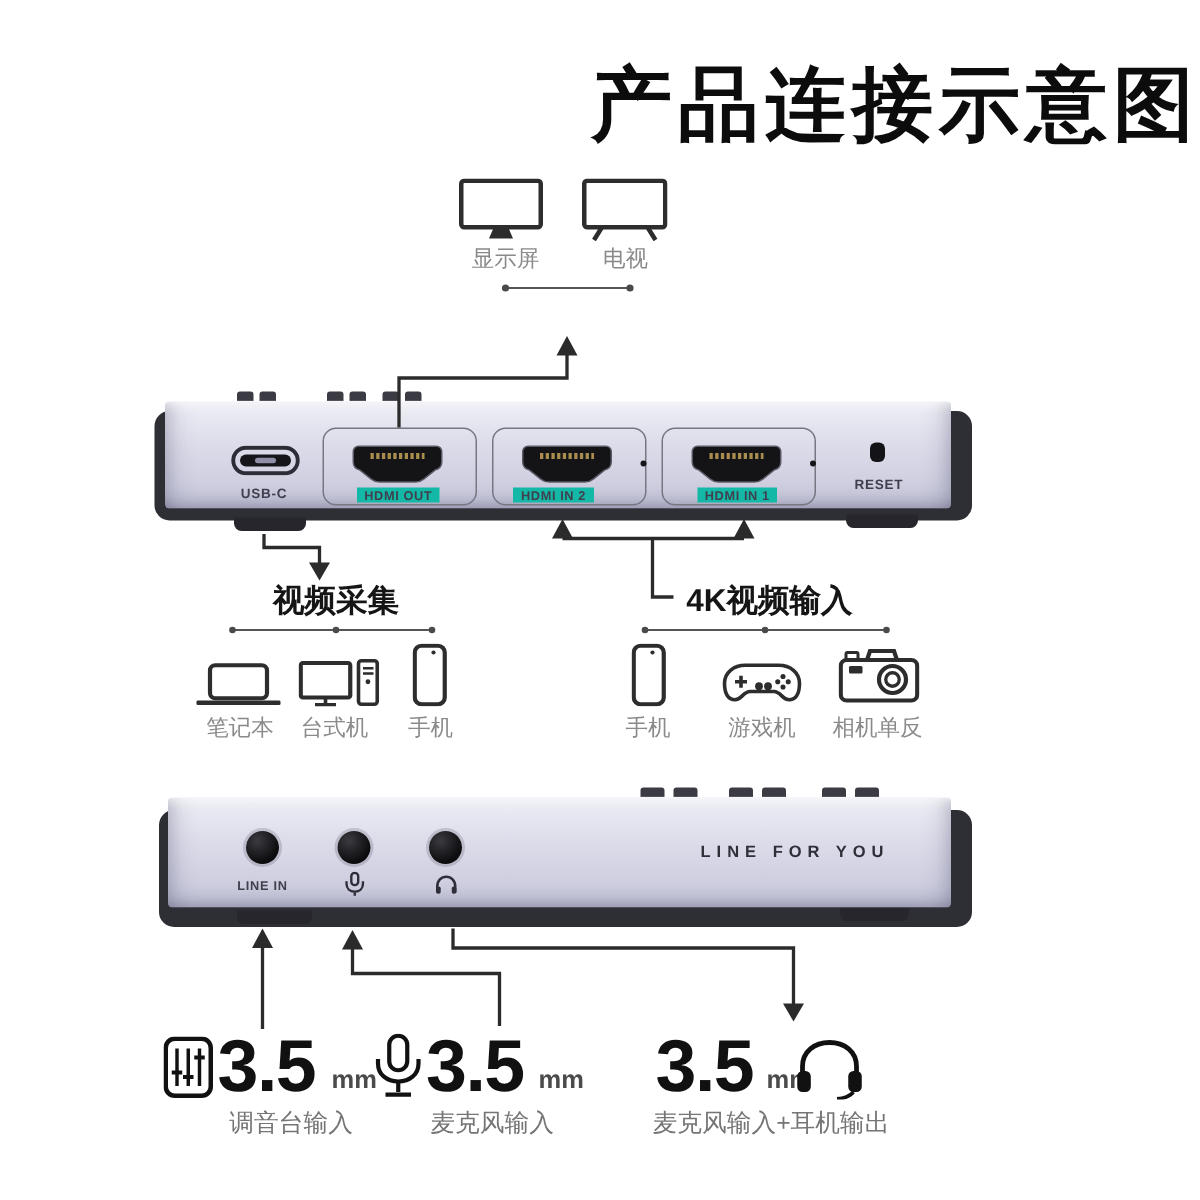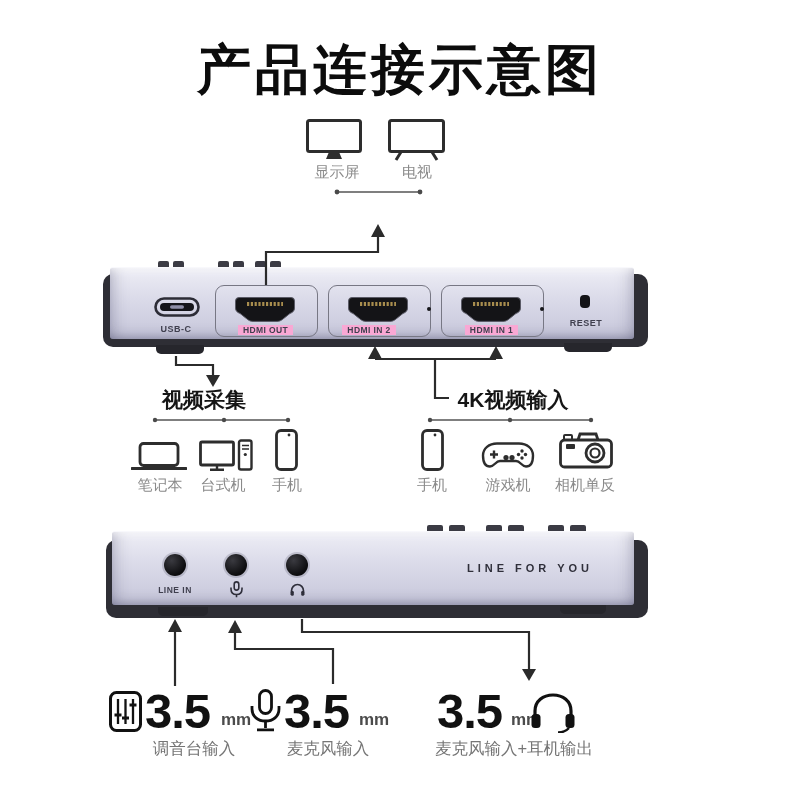--- a/index.html
+++ b/index.html
@@ -1,35 +1,35 @@
 <!DOCTYPE html>
 <html><head>
 <meta charset="utf-8">
 <style>
   html,body{margin:0;padding:0;background:#fff;}
   .stage{position:relative;width:800px;height:800px;background:#ffffff;overflow:hidden;
          font-family:"Liberation Sans","DejaVu Sans",sans-serif;}
   .abs{position:absolute;}
-  .title{left:0;top:34px;width:800px;text-align:center;font-size:54px;font-weight:900;
+  .title{left:0;top:34px;width:800px;text-align:right;font-size:54px;font-weight:900;
          letter-spacing:4px;color:#0c0c0c;}
   .cap{font-weight:800;font-size:21px;color:#151515;text-align:center;}
   .devlabel{font-size:15px;color:#8a8a8a;text-align:center;}
   .chassis{background:#2e2e35;border-radius:10px;}
   .foot{background:#26262c;border-radius:0 0 5px 5px;}
   .nub{background:#3b3b44;border-radius:2px 2px 0 0;}
   .face{background:linear-gradient(180deg,#eeeef6 0%,#dcdcea 40%,#c6c6da 100%);
         border-radius:3px;border-top:1px solid #f8f8fc;
         box-shadow:inset 0 -10px 14px -10px rgba(70,70,100,.55),
                    inset 0 10px 8px -8px rgba(255,255,255,.8),
                    inset 14px 0 16px -12px rgba(70,70,100,.35),
                    inset -14px 0 16px -12px rgba(70,70,100,.35);}
   .hdmibox{border:1.3px solid #777784;border-radius:9px;}
   .port-label{position:absolute;text-align:center;font-size:8.5px;color:#3f3f4e;
               letter-spacing:.4px;font-weight:600;}
-  .port-label span{background:#f9a8d4;padding:0 5px;}
+  .port-label span{background:#14b8a6;padding:0 5px;}
   .plain-label{position:absolute;text-align:center;font-size:9px;color:#3f3f4e;
                letter-spacing:.5px;font-weight:600;}
   .jack{width:22px;height:22px;border-radius:50%;
         background:radial-gradient(circle at 35% 30%,#3a3a40,#0c0c0e 70%);
         box-shadow:0 0 0 2px rgba(90,90,110,.25);}
   .slogan{font-size:11px;letter-spacing:4px;font-weight:700;color:#2f2f3a;text-align:center;}
   .big35{font-size:49px;font-weight:900;line-height:1;color:#111;letter-spacing:-1px;}
   .mm{font-size:17px;font-weight:700;color:#4b4b4b;margin-left:17px;}
   .audiolabel{font-size:16.5px;color:#757575;text-align:center;}
   .led{width:4px;height:4px;border-radius:50%;background:#16161a;}
@@ -92,21 +92,21 @@
   <svg class="abs" style="left:460px;top:296px" width="62" height="27">
     <path d="M5,1.5 H57 a3.5,3.5 0 0 1 3.5,3.5 V12 c0,2.8 -1.8,4.6 -4.5,5.4 l-7.5,6 c-1.7,1.3 -3.2,2 -5.5,2 H19 c-2.3,0 -3.8,-0.7 -5.5,-2 l-7.5,-6 C3.3,16.6 1.5,14.8 1.5,12 V5 a3.5,3.5 0 0 1 3.5,-3.5 z" fill="#141417" stroke="#5a5a66" stroke-width="1"></path>
     <path d="M13,8 H49" stroke="#a88d4e" stroke-width="4" stroke-dasharray="2.2,1.6" fill="none"></path>
   </svg>
   <div class="port-label" style="left:441px;top:325px;width:101px"><span>HDMI IN 1</span></div>
   <div class="abs led" style="left:540px;top:307px"></div>
 
   <div class="abs reset-hole" style="left:580px;top:295px"></div>
   <div class="plain-label" style="left:556px;top:318px;width:60px">RESET</div>
 
-  <div class="abs cap" style="left:149px;top:386px;width:110px">视频采集</div>
+  <div class="abs cap" style="left:169px;top:386px;width:110px">视频采集</div>
   <div class="abs cap" style="left:447px;top:386px;width:132px">4K视频输入</div>
 
   <svg class="abs" style="left:131px;top:442px" width="56" height="29">
     <rect x="9" y="1.5" width="38" height="22" rx="3.5" fill="none" stroke="#2d2d2d" stroke-width="2.8"></rect>
     <path d="M1,26.5 H55" stroke="#2d2d2d" stroke-width="3" stroke-linecap="round" fill="none"></path>
   </svg>
   <svg class="abs" style="left:199px;top:439px" width="54" height="32">
     <rect x="1.5" y="3" width="33" height="23" rx="1.5" fill="none" stroke="#2d2d2d" stroke-width="2.8"></rect>
     <path d="M18,26 V30 M11,30.8 H25" stroke="#2d2d2d" stroke-width="2.4" fill="none"></path>
     <rect x="40" y="1.5" width="12.5" height="29" rx="2" fill="none" stroke="#2d2d2d" stroke-width="2.4"></rect>

